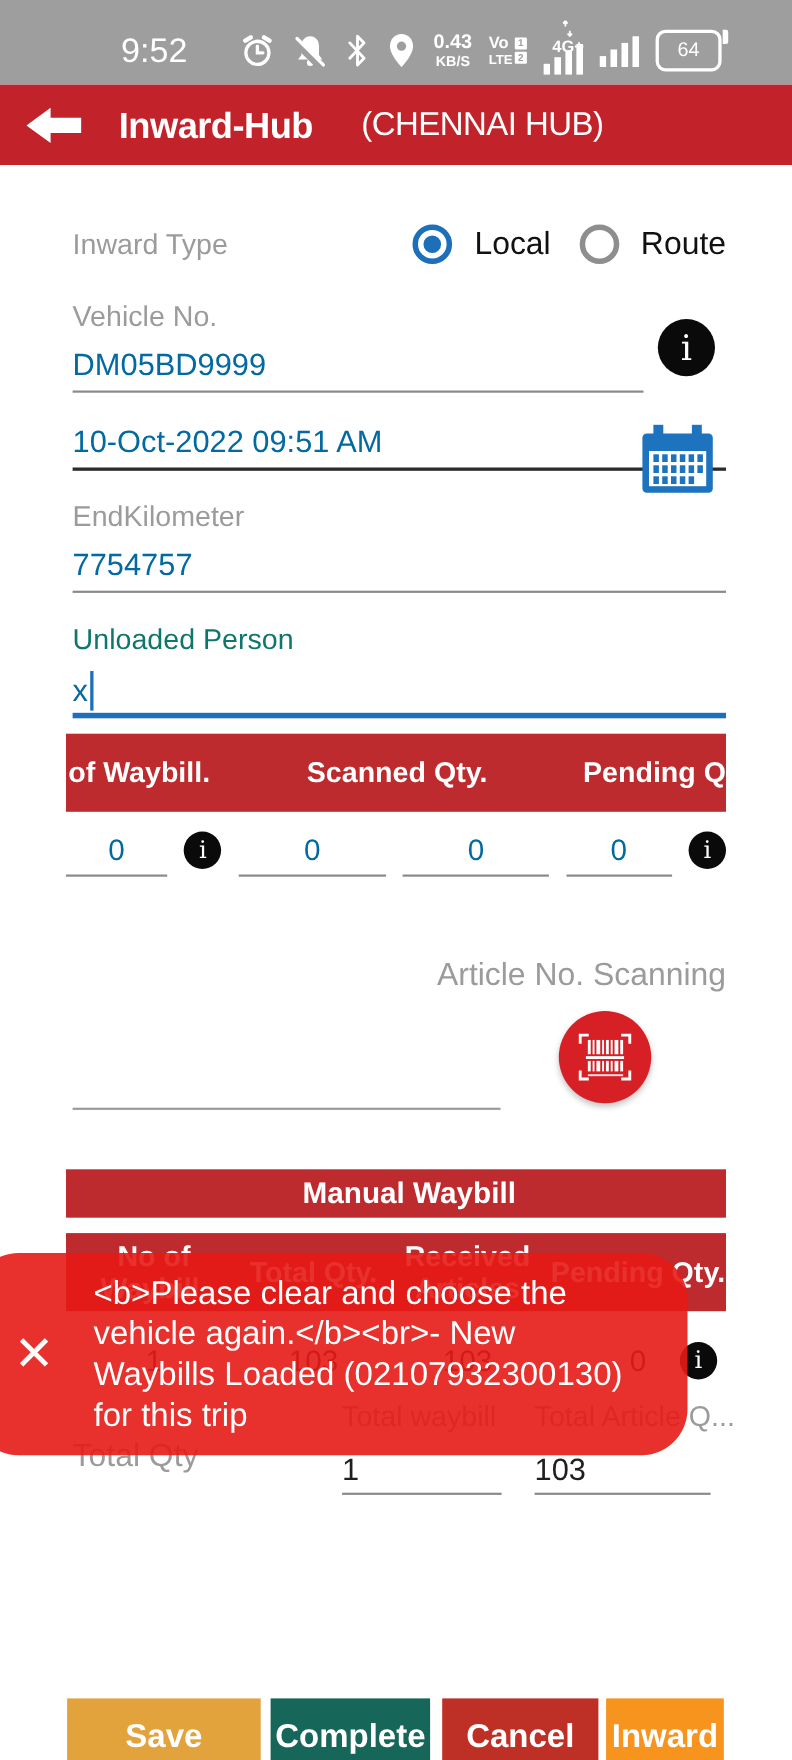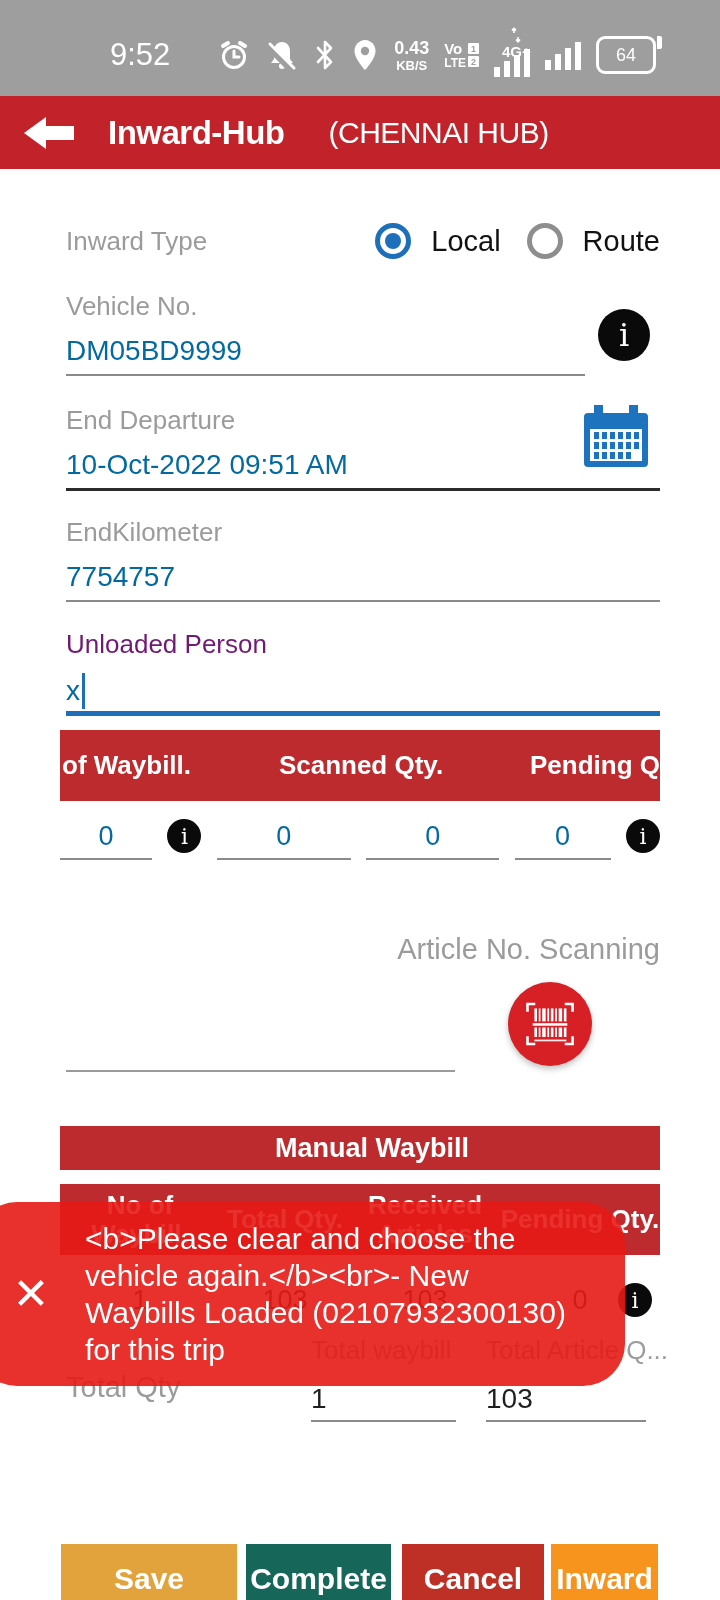--- a/index.html
+++ b/index.html
@@ -2,21 +2,21 @@
 <html><head>
 <meta charset="utf-8">
 <style>
   html,body{margin:0;padding:0;background:#444;}
   .screen{
     position:relative;width:720px;height:1600px;margin:0 auto;background:#ffffff;
     font-family:"Liberation Sans",sans-serif;overflow:hidden;
   }
   
   .statusbar{
-    height:96px;background:#9e9e9e;display:flex;align-items:center;
+    height:77px;background:#9e9e9e;display:flex;align-items:center;
     color:#fff;padding:0 58px 0 110px;box-sizing:border-box;
   }
   .statusbar .time{font-size:31px;padding-top:14px;}
   .statusbar .right{margin-left:auto;display:flex;align-items:center;gap:15px;padding-top:14px;}
   .sb-ic{display:block;}
   .speed{display:flex;flex-direction:column;line-height:1;text-align:center;font-weight:bold;}
   .speed .v{font-size:18px;}
   .speed .u{font-size:13px;margin-top:2px;}
   .volte{display:flex;gap:2px;align-items:center;}
   .volte .txt{display:flex;flex-direction:column;line-height:1;font-weight:bold;text-align:left;}
@@ -56,21 +56,21 @@
   .f-vehicle .info-big{position:absolute;right:10px;top:18px;}
   .info{background:#0a0a0a;border-radius:50%;color:#fff;display:flex;align-items:center;
         justify-content:center;font-family:"DejaVu Serif",serif;cursor:pointer;}
   .info-big{width:52px;height:52px;font-size:32px;}
   .info-sm{width:34px;height:34px;font-size:22px;}
   .f-departure{margin-top:29px;}
   .f-departure .rule{background:#2b2b2b;height:3px;}
   .cal{position:absolute;right:10px;top:0;cursor:pointer;}
   .f-kilometer{margin-top:26px;}
   .f-unloaded{margin-top:27px;}
-  .f-unloaded .label{color:#701a75;}
+  .f-unloaded .label{color:#0f766e;}
   .f-unloaded .value{display:flex;align-items:center;}
   .caret{display:inline-block;width:3px;height:36px;background:#1c6fb8;margin-left:2px;}
   .f-unloaded .rule{background:#1c6fb8;height:5px;margin-top:2px;}
   
   .secbar{margin:30px 60px 0;height:44px;background:#be2b2f;color:#fff;display:flex;
           align-items:center;justify-content:center;font-size:27px;font-weight:bold;}
   .band{margin:14px 60px 0;height:71px;background:#be2b2f;color:#fff;display:flex;
         align-items:center;font-size:26px;font-weight:bold;overflow:hidden;}
   .band .col{text-align:center;}
   .bc-band .c1{width:150px;text-align:left;padding-left:2px;white-space:nowrap;}
@@ -219,21 +219,20 @@
   <div class="field f-vehicle">
     <span class="label">Vehicle No.</span>
     <span class="value">DM05BD9999</span>
     <div class="rule"></div>
     <span class="info info-big">
         <span>i</span>
       </span>
   </div>
 
   <div class="field f-departure">
-    <span class="label">End Departure</span>
     <span class="value">10-Oct-2022 09:51 AM</span>
     <div class="rule"></div>
     <svg class="cal" width="68" height="64" viewBox="0 0 68 64">
       <rect x="12" y="0" width="9" height="14" fill="#1e73be"></rect>
       <rect x="47" y="0" width="9" height="14" fill="#1e73be"></rect>
       <rect x="2" y="8" width="64" height="54" rx="4" fill="#1e73be"></rect>
       <rect x="8" y="24" width="52" height="32" fill="#fff"></rect>
       <g fill="#1e73be">
         <rect x="12" y="27" width="5" height="7"></rect>
           <rect x="20" y="27" width="5" height="7"></rect>

